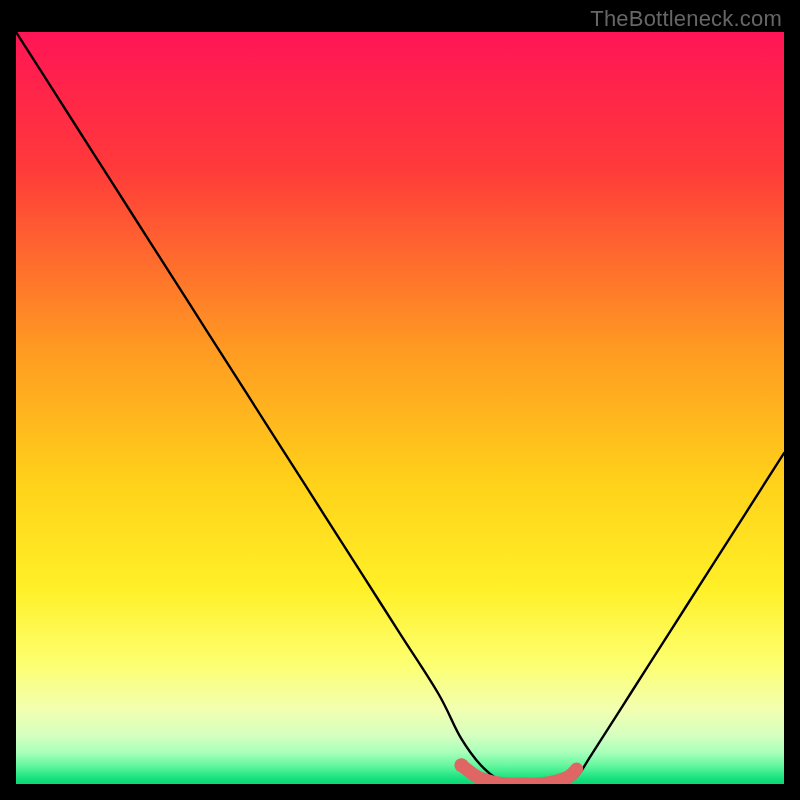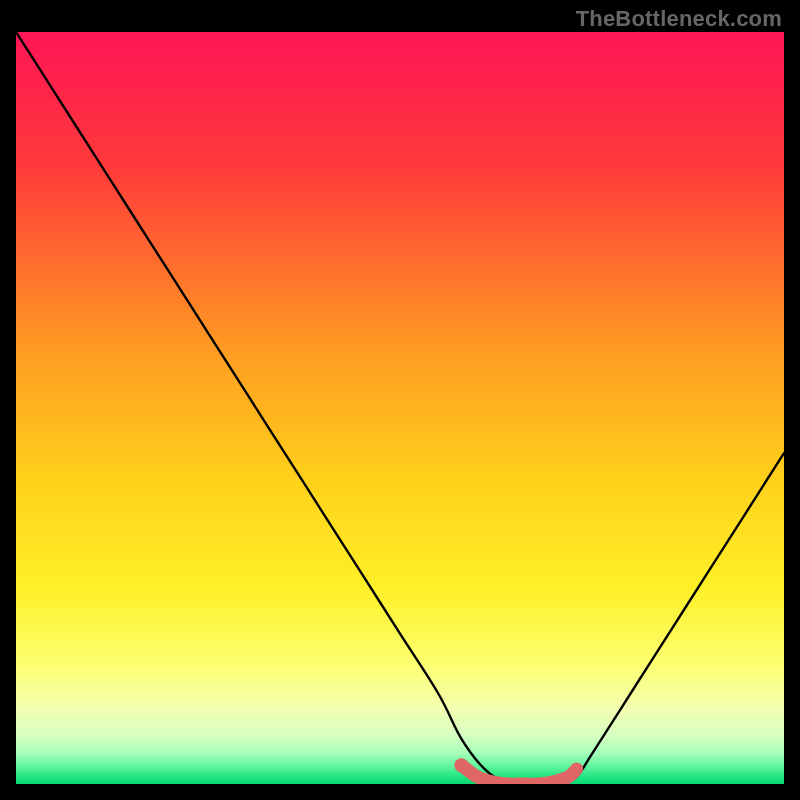--- a/index.html
+++ b/index.html
@@ -18,21 +18,21 @@
     width: 768px;
     height: 752px;
     background: #000;
   }
   .watermark {
     position: absolute;
     top: 6px;
     right: 18px;
     color: #666;
     font-size: 22px;
-    font-weight: 700;
+    font-weight: 400;
     letter-spacing: 0.2px;
   }
   svg {
     display: block;
   }
 </style>
 </head>
 <body>
 
 <div class="watermark">TheBottleneck.com</div>

